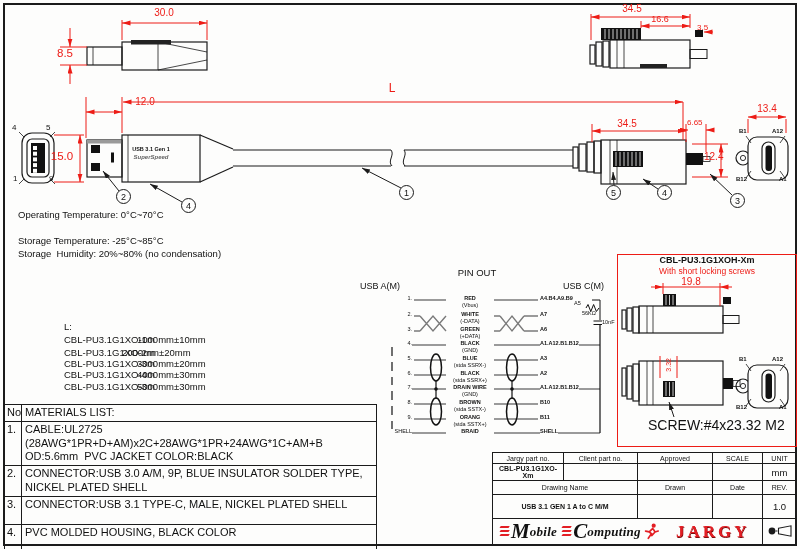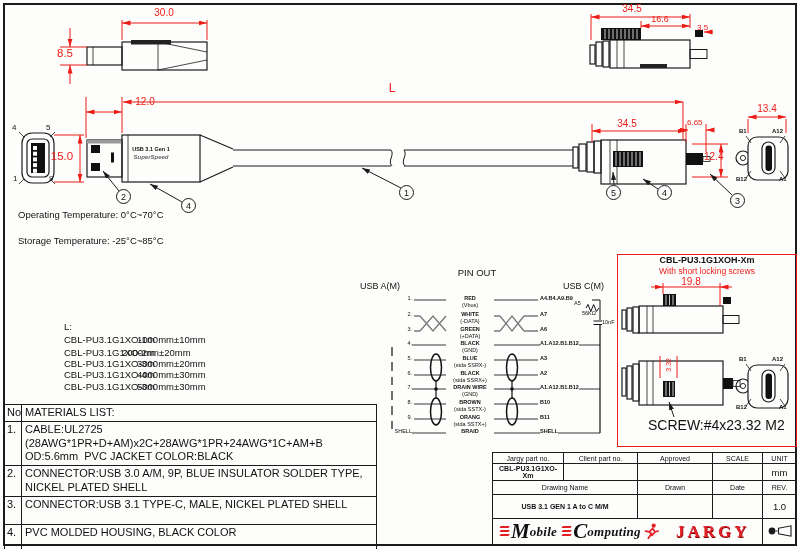--- a/index.html
+++ b/index.html
@@ -339,20 +339,21 @@
   <span class="t cpin" style="left:739px;top:356px;">B1</span>
   <span class="t cpin" style="left:772px;top:356px;">A12</span>
   <span class="t cpin" style="left:736px;top:404px;">B12</span>
   <span class="t cpin" style="left:779px;top:404px;">A1</span>
 
   <span class="t c mark1" style="left:128px;top:146px;width:46px;">USB 3.1 Gen 1</span>
   <span class="t c mark2" style="left:128px;top:154px;width:46px;">SuperSpeed</span>
 
   <span class="t" style="left:18px;top:210px;">Operating Temperature: 0°C~70°C</span>
   <span class="t" style="left:18px;top:236px;">Storage Temperature: -25°C~85°C</span>
+  <span class="t" style="left:18px;top:249px;">Storage  Humidity: 20%~80% (no condensation)</span>
 
   <span class="t" style="left:64px;top:322px;">L:</span>
   <span class="t" style="left:64px;top:335px;">CBL-PU3.1G1XO-1m</span>
   <span class="t" style="left:137px;top:335px;">1000mm±10mm</span>
   <span class="t" style="left:64px;top:348px;">CBL-PU3.1G1XO-2m</span>
   <span class="t" style="left:122px;top:348px;">2000mm±20mm</span>
   <span class="t" style="left:64px;top:359px;">CBL-PU3.1G1XO-3m</span>
   <span class="t" style="left:137px;top:359px;">3000mm±20mm</span>
   <span class="t" style="left:64px;top:370px;">CBL-PU3.1G1XO-4m</span>
   <span class="t" style="left:137px;top:370px;">4000mm±30mm</span>

